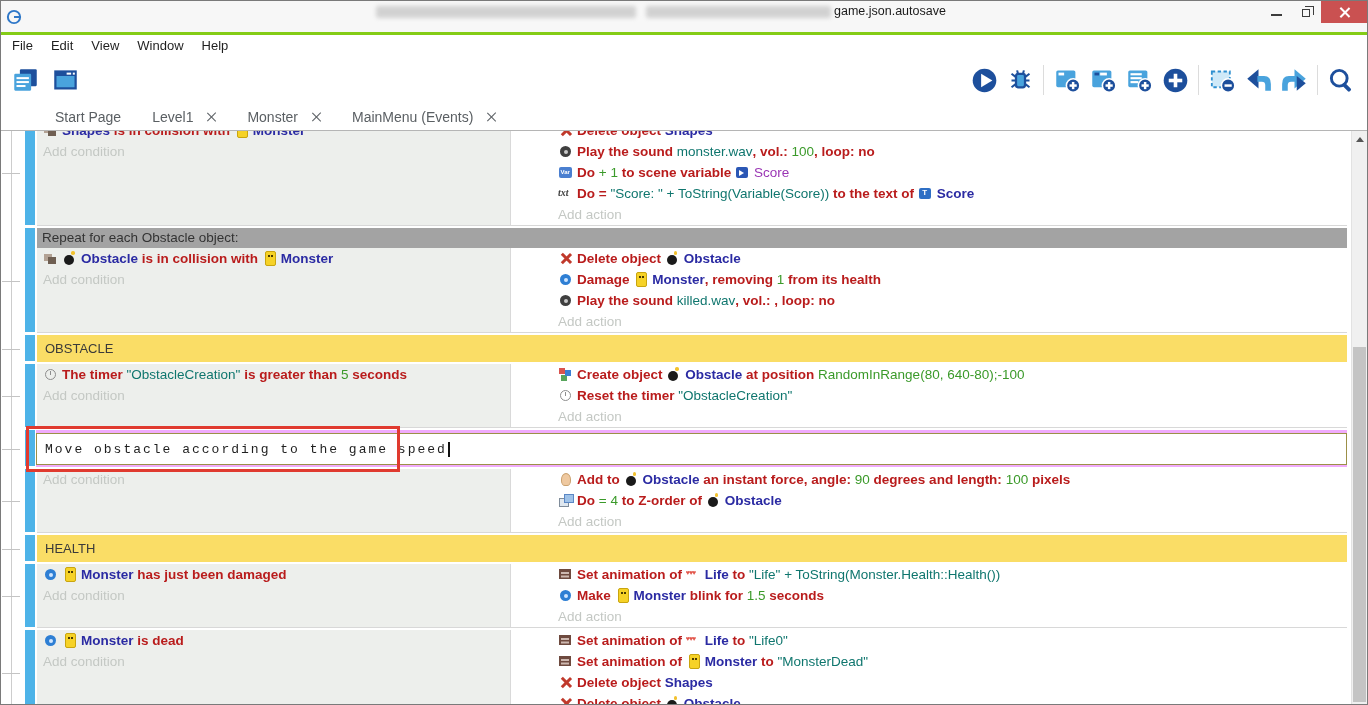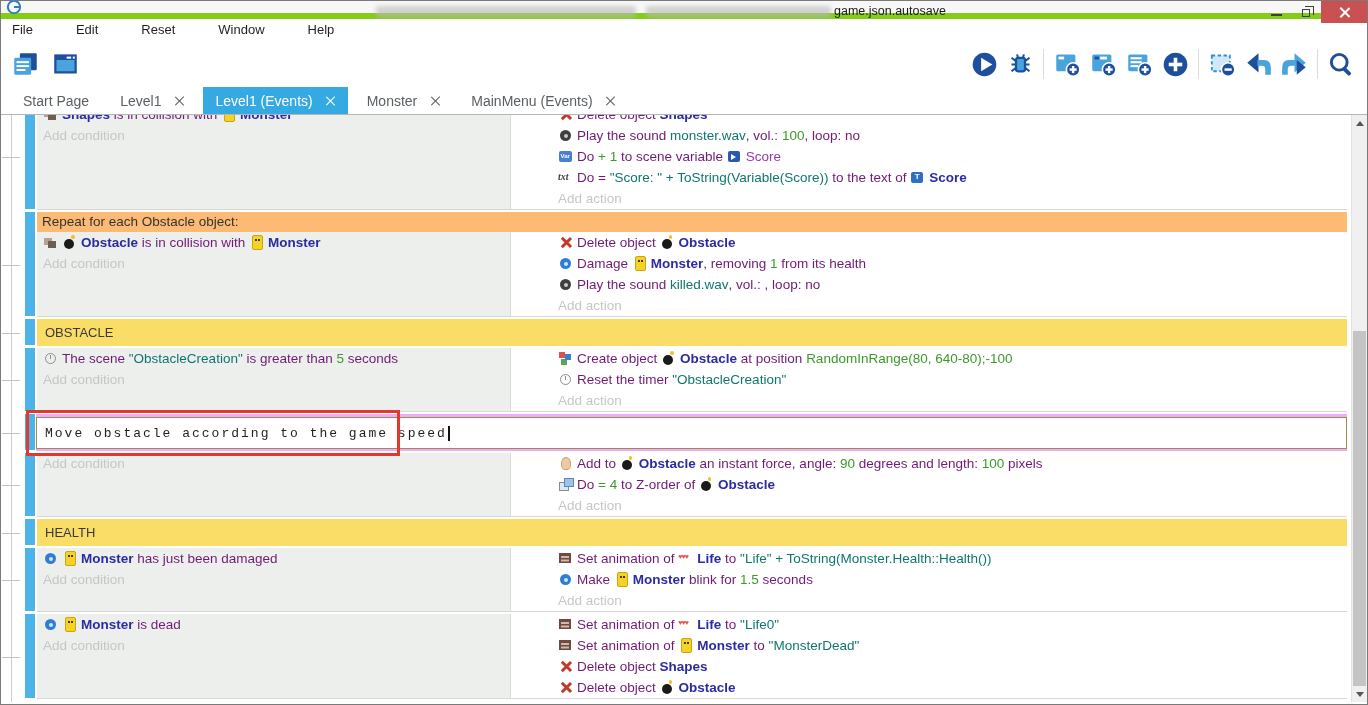--- a/index.html
+++ b/index.html
@@ -1,72 +1,72 @@
 <!DOCTYPE html>
 <html><head>
 <meta charset="utf-8">
 <style>
   html,body{margin:0;padding:0;background:#dcdcdc;}
   *{box-sizing:border-box;}
   #win{position:relative;width:1368px;height:705px;background:#fff;
        font-family:"Liberation Sans",sans-serif;overflow:hidden;
        border:1px solid #7a7a7a;}
   
-  #titlebar{height:18px;background:#f7f7f7;border-bottom:6px solid #84cc16;
+  #titlebar{height:34px;background:#f7f7f7;border-bottom:3px solid #84cc16;
             display:flex;align-items:center;position:relative;}
   #logo{width:18px;height:18px;margin-left:4px;}
   .redacted{position:absolute;top:5px;height:12px;background:#b9b9b9;opacity:.6;
             border-radius:2px;filter:blur(2px);}
   #title-text{position:absolute;left:833px;top:3px;font-size:12.5px;color:#1a1a1a;}
   #win-controls{position:absolute;right:0;top:0;height:22px;display:flex;}
   .wc{width:30px;height:22px;display:flex;align-items:center;justify-content:center;}
   .wc-close{width:46px;background:#ca5151;}
   .min-glyph{width:11px;height:2px;background:#3c3c3c;margin-top:6px;}
   .restore-glyph{position:relative;width:8px;height:8px;border:1.3px solid #3c3c3c;margin-top:2px;}
   .restore-glyph::before{content:"";position:absolute;left:2px;top:-4px;width:8px;height:8px;
        border-top:1.3px solid #3c3c3c;border-right:1.3px solid #3c3c3c;}
   .x-glyph{position:relative;width:11px;height:11px;}
   .x-glyph::before,.x-glyph::after{content:"";position:absolute;left:5px;top:-1px;width:1.7px;height:13px;background:#fff;}
   .x-glyph::before{transform:rotate(45deg);}
   .x-glyph::after{transform:rotate(-45deg);}
   
-  #menubar{height:22px;background:#fff;display:flex;align-items:flex-end;padding-left:2px;gap:25px;}
+  #menubar{height:22px;background:#fff;display:flex;align-items:flex-end;padding-left:2px;}
   .menu-item{padding:0 9px;font-size:13px;color:#1f1f1f;line-height:22px;}
   
   #toolbar{height:46px;background:#fff;display:flex;align-items:center;padding:0 4px;}
   .tb-btn{width:36px;height:38px;display:flex;align-items:center;justify-content:center;}
   .tb-btn svg{width:27px;height:27px;}
   .tb-sep{width:1px;height:30px;background:#dcdcdc;margin:0 5px;}
   #tb-left{display:flex;align-items:center;gap:4px;margin-left:2px;}
   #tb-right{display:flex;align-items:center;margin-left:auto;margin-right:4px;}
   
-  #tabbar{height:27px;background:#fff;display:flex;align-items:stretch;padding-left:10px;font-size:14px;}
+  #tabbar{height:27px;background:#fff;display:flex;align-items:stretch;padding-left:10px;font-size:14px;margin-left:32px;}
   .tab{display:flex;align-items:center;gap:13px;padding:0 12px;color:#5a5f63;margin-right:7px;}
   .tab.active{background:#35a9e2;color:#fff;}
   .tab-x{position:relative;width:10px;height:10px;}
   .tab-x::before,.tab-x::after{content:"";position:absolute;left:4.5px;top:-1px;width:1.4px;height:12px;background:currentColor;}
   .tab-x::before{transform:rotate(45deg);}
   .tab-x::after{transform:rotate(-45deg);}
   
   #sheet{position:relative;height:588px;background:#fff;border-top:1px solid #b5b5b5;overflow:hidden;}
   #tree-line{position:absolute;left:10px;top:0;bottom:0;width:1px;background:#cdcdcd;}
   #rows{position:absolute;left:0;top:0;right:16px;}
   .row{position:relative;}
   .row .bar{position:absolute;left:24px;top:0;bottom:1px;width:10px;background:#4db3e8;}
   .row .tick{position:absolute;left:1px;top:50%;width:18px;height:1px;background:#c4c4c4;}
   .row .body{margin-left:36px;margin-right:4px;border-bottom:1px solid #d8d8d8;background:#fff;}
   .row{margin-bottom:2px;}
-  .hdr{height:20px;line-height:20px;padding-left:5px;font-size:13.5px;color:#333;background:#fdba74;white-space:pre;}
+  .hdr{height:20px;line-height:20px;padding-left:5px;font-size:13.5px;color:#333;background:#a3a3a3;white-space:pre;}
   .cols{display:flex;align-items:stretch;}
   .clip .cols{margin-top:-11px;}
   .cond{width:474px;background:#edefec;border-right:1px solid #d9d9d9;}
   .acts{flex:1;background:#fff;padding-left:41px;}
   .line{display:flex;align-items:center;height:21px;padding-left:6px;font-size:13.5px;color:#3c3c3c;white-space:pre;overflow:hidden;}
   .seg{white-space:pre;}
-  .seg-plain{color:#701a75;}
+  .seg-plain{color:#b91c1c;font-weight:bold;}
   .seg-obj{color:#2b2ba3;font-weight:bold;}
   .seg-green{color:#3b9a2a;}
   .seg-gray{color:#0f766e;}
   .seg-purple{color:#9a35b4;}
   .line.ph{color:#c4c8c4;}
   .banner .body{background:#fadd66;height:27px;line-height:27px;padding-left:8px;
                 font-size:13px;color:#3a3a3a;border-bottom:none;}
   .comment .body{border-bottom:none;background:#f0abfc;margin-left:35px;padding:3px 0 2px 0;}
   .comment-box{height:32px;border:1px solid #9c9048;background:#fff;display:flex;align-items:center;
                padding-left:8px;font-family:"Liberation Mono",monospace;font-size:13px;
@@ -134,21 +134,21 @@
         </div>
       <div class="wc wc-close">
           <span class="x-glyph"></span>
         </div>
     </div>
   </div>
 
   <div id="menubar">
       <span class="menu-item">File</span>
       <span class="menu-item">Edit</span>
-      <span class="menu-item">Reset</span>
+      <span class="menu-item">View</span>
       <span class="menu-item">Window</span>
       <span class="menu-item">Help</span>
     </div>
 
   <div id="toolbar">
     <div id="tb-left">
         <div class="tb-btn">
           <svg viewBox="0 0 24 24">
             <rect x="7" y="2" width="15" height="15" rx="1" fill="#1d4f9c"></rect>
             <rect x="2" y="6" width="15" height="15" rx="1" fill="#49a3dd"></rect>
@@ -264,24 +264,20 @@
   </div>
 
   <div id="tabbar">
       <div class="tab">
         <span class="tab-label">Start Page</span>
       </div>
       <div class="tab">
         <span class="tab-label">Level1</span>
         <span class="tab-x"></span>
       </div>
-      <div class="tab active">
-        <span class="tab-label">Level1 (Events)</span>
-        <span class="tab-x"></span>
-      </div>
       <div class="tab">
         <span class="tab-label">Monster</span>
         <span class="tab-x"></span>
       </div>
       <div class="tab">
         <span class="tab-label">MainMenu (Events)</span>
         <span class="tab-x"></span>
       </div>
     </div>
 
@@ -330,21 +326,21 @@
           <span class="bar"></span>
           <span class="tick"></span>
           <div class="body">OBSTACLE</div>
         </div>
         <div class="row">
           <span class="bar"></span>
           <span class="tick"></span>
           <div class="body">
             <div class="cols">
               <div class="cond">
-                <div class="line"><span class="ic ic-timer"></span><span class="seg seg-plain">The scene </span><span class="seg seg-gray">"ObstacleCreation"</span><span class="seg seg-plain"> is greater than </span><span class="seg seg-green">5</span><span class="seg seg-plain"> seconds</span></div>
+                <div class="line"><span class="ic ic-timer"></span><span class="seg seg-plain">The timer </span><span class="seg seg-gray">"ObstacleCreation"</span><span class="seg seg-plain"> is greater than </span><span class="seg seg-green">5</span><span class="seg seg-plain"> seconds</span></div>
                 <div class="line ph">Add condition</div>
               </div>
               <div class="acts">
                 <div class="line"><span class="ic ic-create"></span><span class="seg seg-plain">Create object </span><span class="ic ic-bomb"></span><span class="seg seg-obj">Obstacle</span><span class="seg seg-plain"> at position </span><span class="seg seg-green">RandomInRange(80, 640-80);-100</span></div>
                 <div class="line"><span class="ic ic-timer"></span><span class="seg seg-plain">Reset the timer </span><span class="seg seg-gray">"ObstacleCreation"</span></div>
                 <div class="line ph">Add action</div>
               </div>
             </div>
           </div>
         </div>

